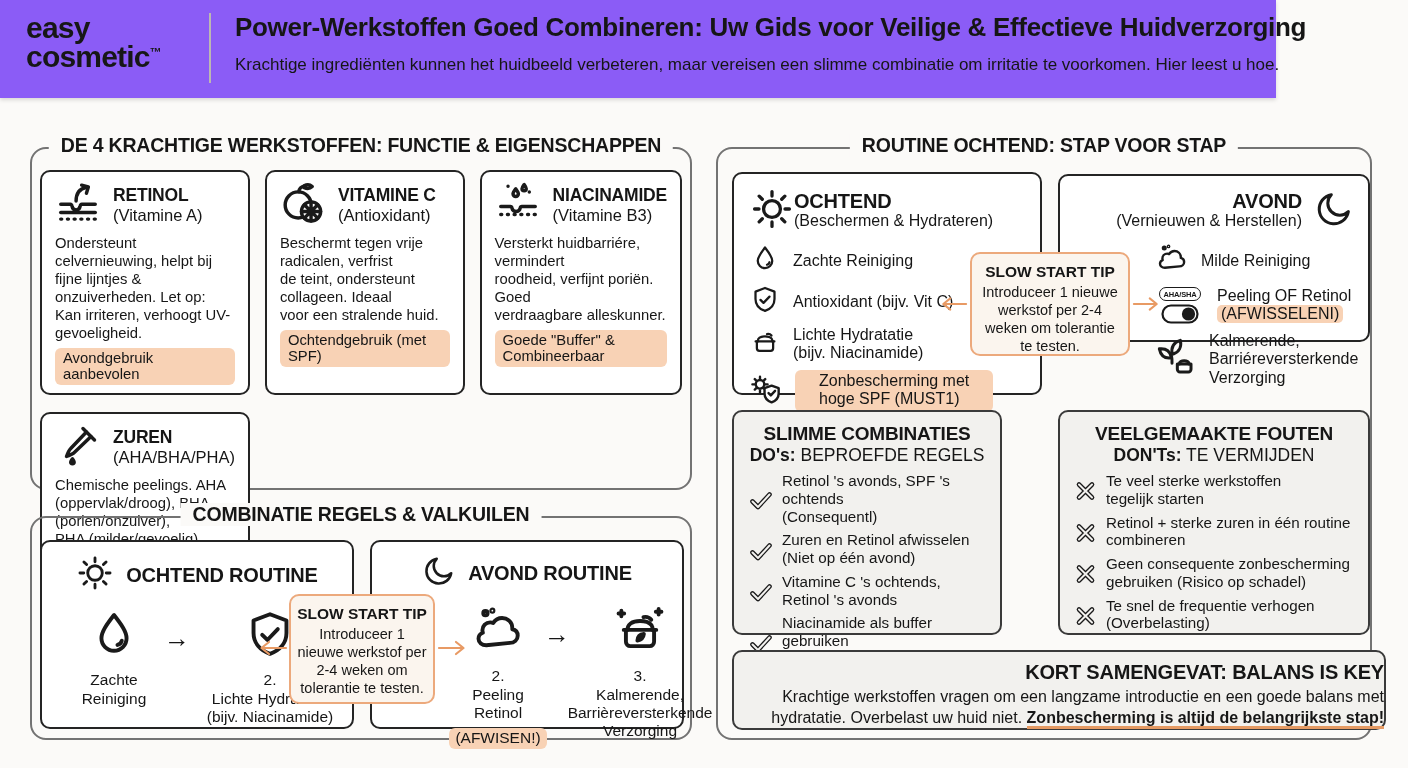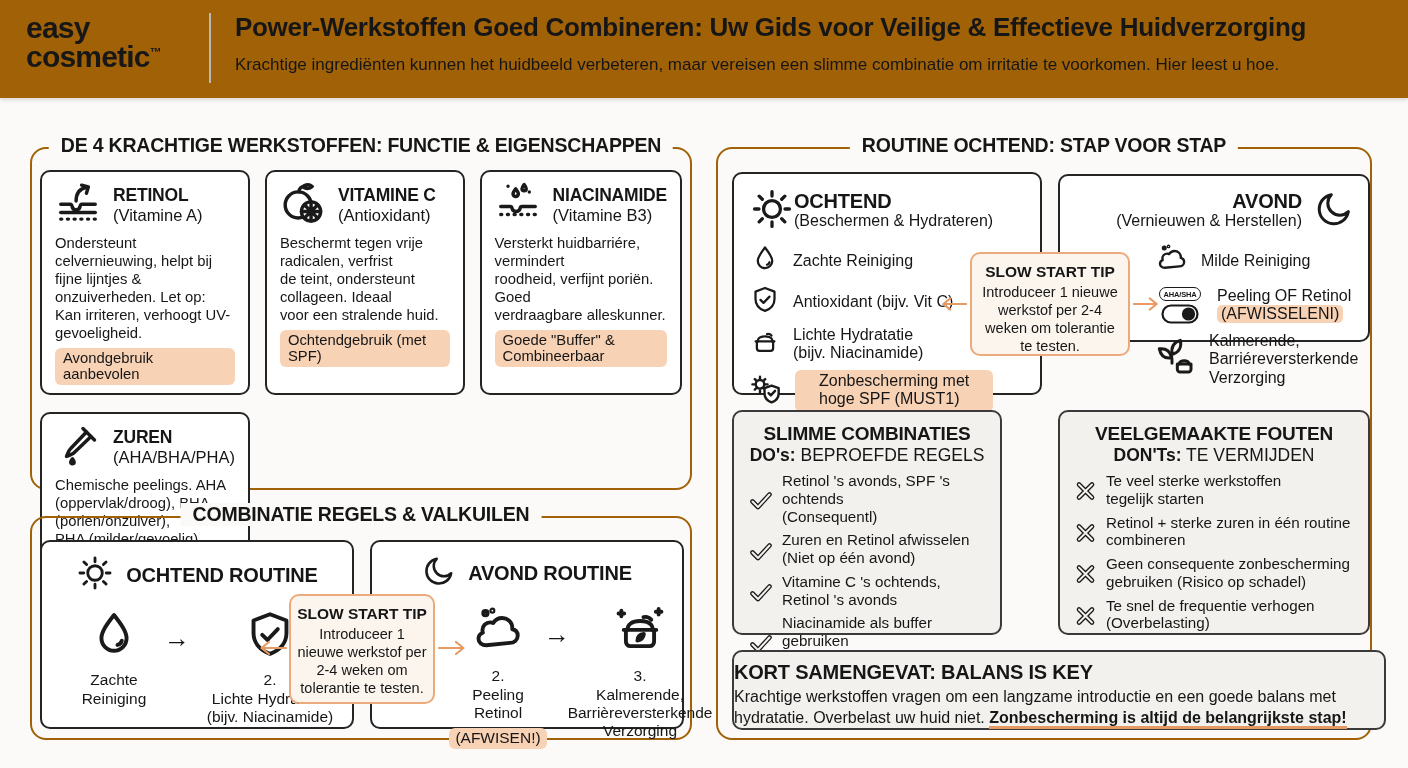--- a/index.html
+++ b/index.html
@@ -5,31 +5,31 @@
   * { margin:0; padding:0; box-sizing:border-box; }
   html,body { width:1408px; height:768px; }
   body {
     position:relative; overflow:hidden;
     font-family:"Liberation Sans", sans-serif;
     background:#fbfaf8; color:#161616;
   }
   .pre { white-space:pre-line; }
 
   
-  .header { position:absolute; left:0; top:0; width:1408px; height:98px;
-    background:#a16207; box-shadow:0 2px 4px rgba(0,0,0,.14); z-index:5; }
+  .header { position:absolute; left:0; top:0; width:1276px; height:98px;
+    background:#8b5cf6; box-shadow:0 2px 4px rgba(0,0,0,.14); z-index:5; }
   .logo { position:absolute; left:26px; top:14px; font-weight:bold; font-size:30px;
     line-height:.96; letter-spacing:-.8px; color:#171717; }
   .logo sup { font-size:12px; font-weight:bold; }
   .h-divider { position:absolute; left:209px; top:13px; width:2px; height:70px; background:#bcb8b3; }
   .h-title { position:absolute; left:235px; top:12px; font-size:26px; font-weight:bold; letter-spacing:-.3px; white-space:nowrap; }
   .h-sub { position:absolute; left:235px; top:55px; font-size:17px; white-space:nowrap; }
 
   
-  .panel { position:absolute; border:2px solid #a16207; border-radius:16px;text-decoration:underline; }
+  .panel { position:absolute; border:2px solid #737373; border-radius:16px;text-decoration:underline; }
   .panel-title { position:absolute; top:-15px; left:50%; transform:translateX(-50%);
     background:#fbfaf8; padding:0 12px; font-size:19.5px; font-weight:bold; white-space:nowrap; letter-spacing:-.2px; }
   #panel-ingredients { left:30px; top:147px; width:662px; height:343px; }
   #panel-combination { left:30px; top:516px; width:662px; height:224px; }
   #panel-routine     { left:716px; top:147px; width:656px; height:593px; }
 
   
   .cards4 { position:absolute; left:8px; right:8px; top:21px; bottom:13px;
     display:grid; grid-template-columns:1fr 1fr 1fr; grid-template-rows:1fr 1fr; gap:17px 15px; }
   .wcard { background:#fff; border:2px solid #242424; border-radius:10px; padding:8px 13px; }
@@ -81,21 +81,21 @@
   .ritem-tag { background:#f8d2b5; border-radius:6px; padding:2px 24px 3px; }
   .hl { background:#f8d2b5; border-radius:5px; padding:0 4px 1px; }
   .iconstack { display:flex; flex-direction:column; align-items:center; gap:3px; width:48px; }
   .pillbadge { border:1.6px solid #1a1a1a; border-radius:8px; font-size:7.5px; font-weight:bold;
     padding:1.5px 4px 1px; letter-spacing:-.2px; background:#fff; }
 
   
   .gcard { position:absolute; background:#f2f1ee; border:2px solid #3a3a3a; border-radius:10px; }
   #dos-card   { left:14px;  top:261px; width:270px; height:225px; }
   #donts-card { left:340px; top:261px; width:312px; height:225px; }
-  #summary-card { left:14px; top:501px; width:654px; height:80px; text-align:left; }
+  #summary-card { left:14px; top:501px; width:654px; height:80px; text-align:right; }
   .gcard-title { text-align:center; font-size:19px; font-weight:bold; margin-top:11px; line-height:1.15; letter-spacing:-.2px; }
   .gcard-sub   { text-align:center; font-size:17.5px; margin-bottom:5px; line-height:1.15; }
   .gcard-sub b { font-weight:bold; }
   .gitems { display:flex; flex-direction:column; gap:6px; padding:2px 8px 0 14px; }
   .gitem { display:flex; align-items:center; gap:8px; }
   .gitem svg { flex:0 0 auto; margin-top:3px; }
   .gitem-text { font-size:15.2px; line-height:1.17; }
   .sum-title { font-size:20px; font-weight:bold; margin-top:9px; letter-spacing:-.2px; }
   .sum-body { font-size:16px; line-height:1.3; margin-top:3px; }
   .sum-strong { font-weight:bold; border-bottom:3px solid #e59a63; padding-bottom:0px; }

